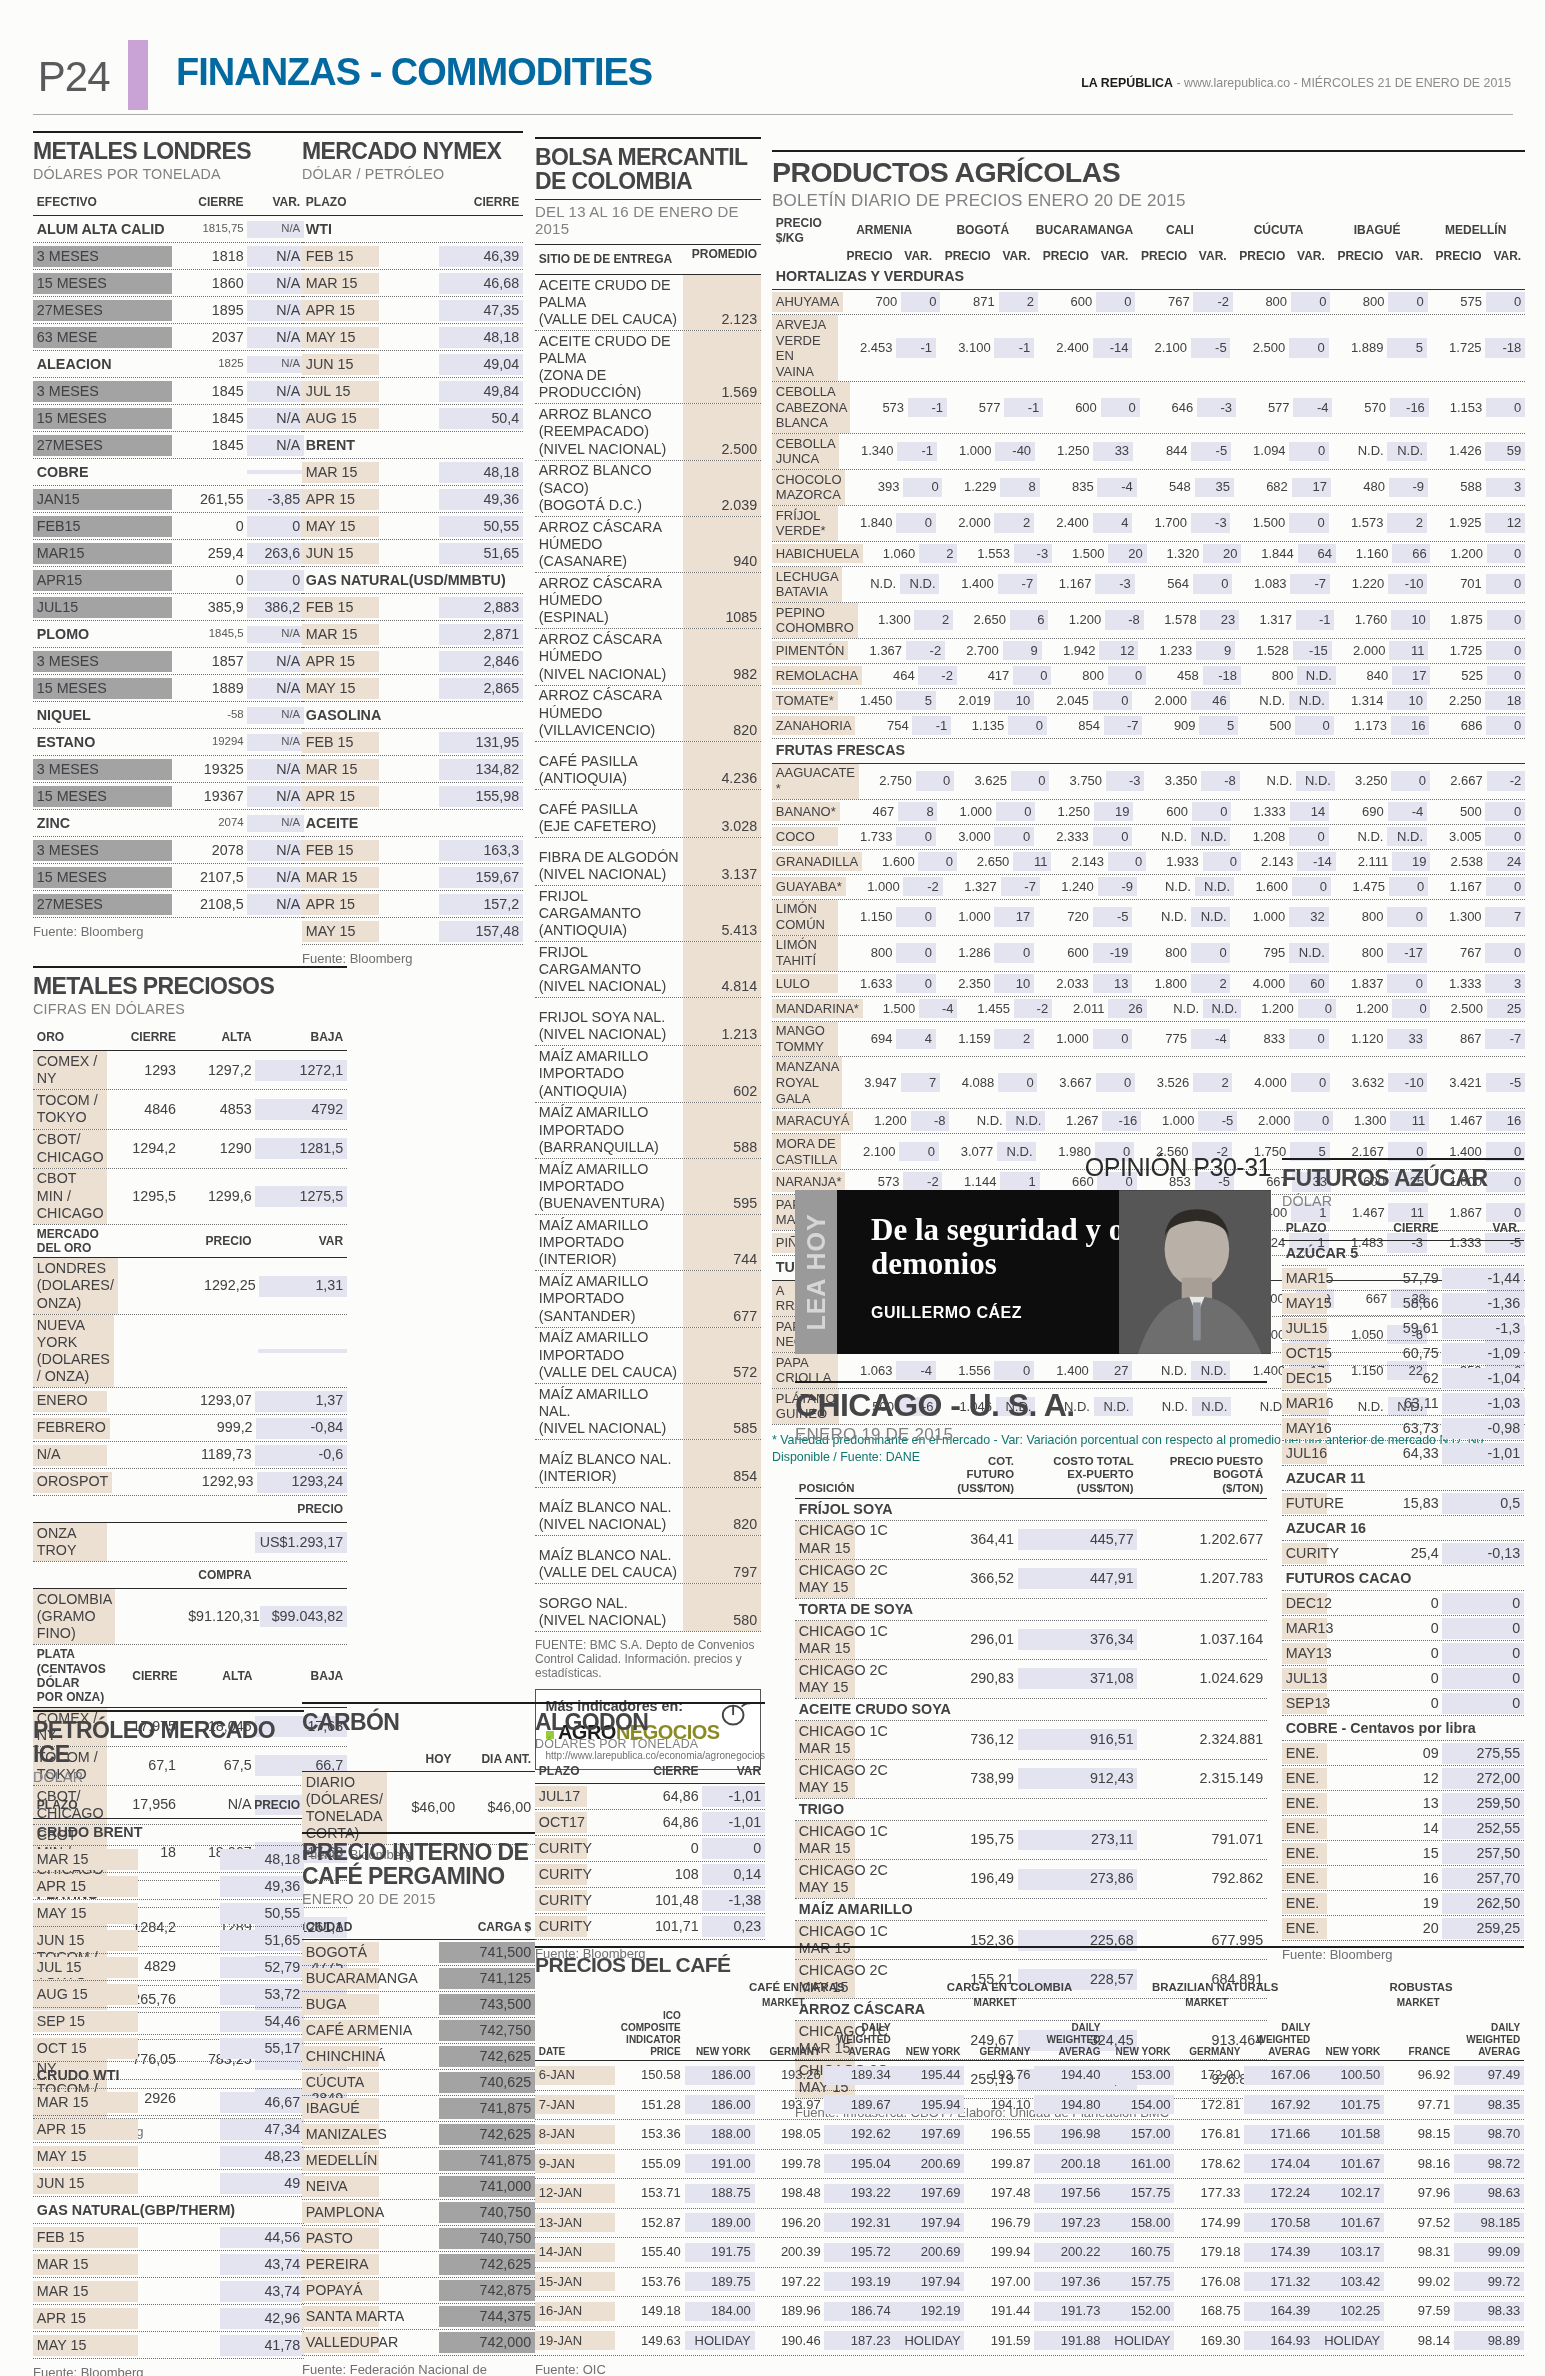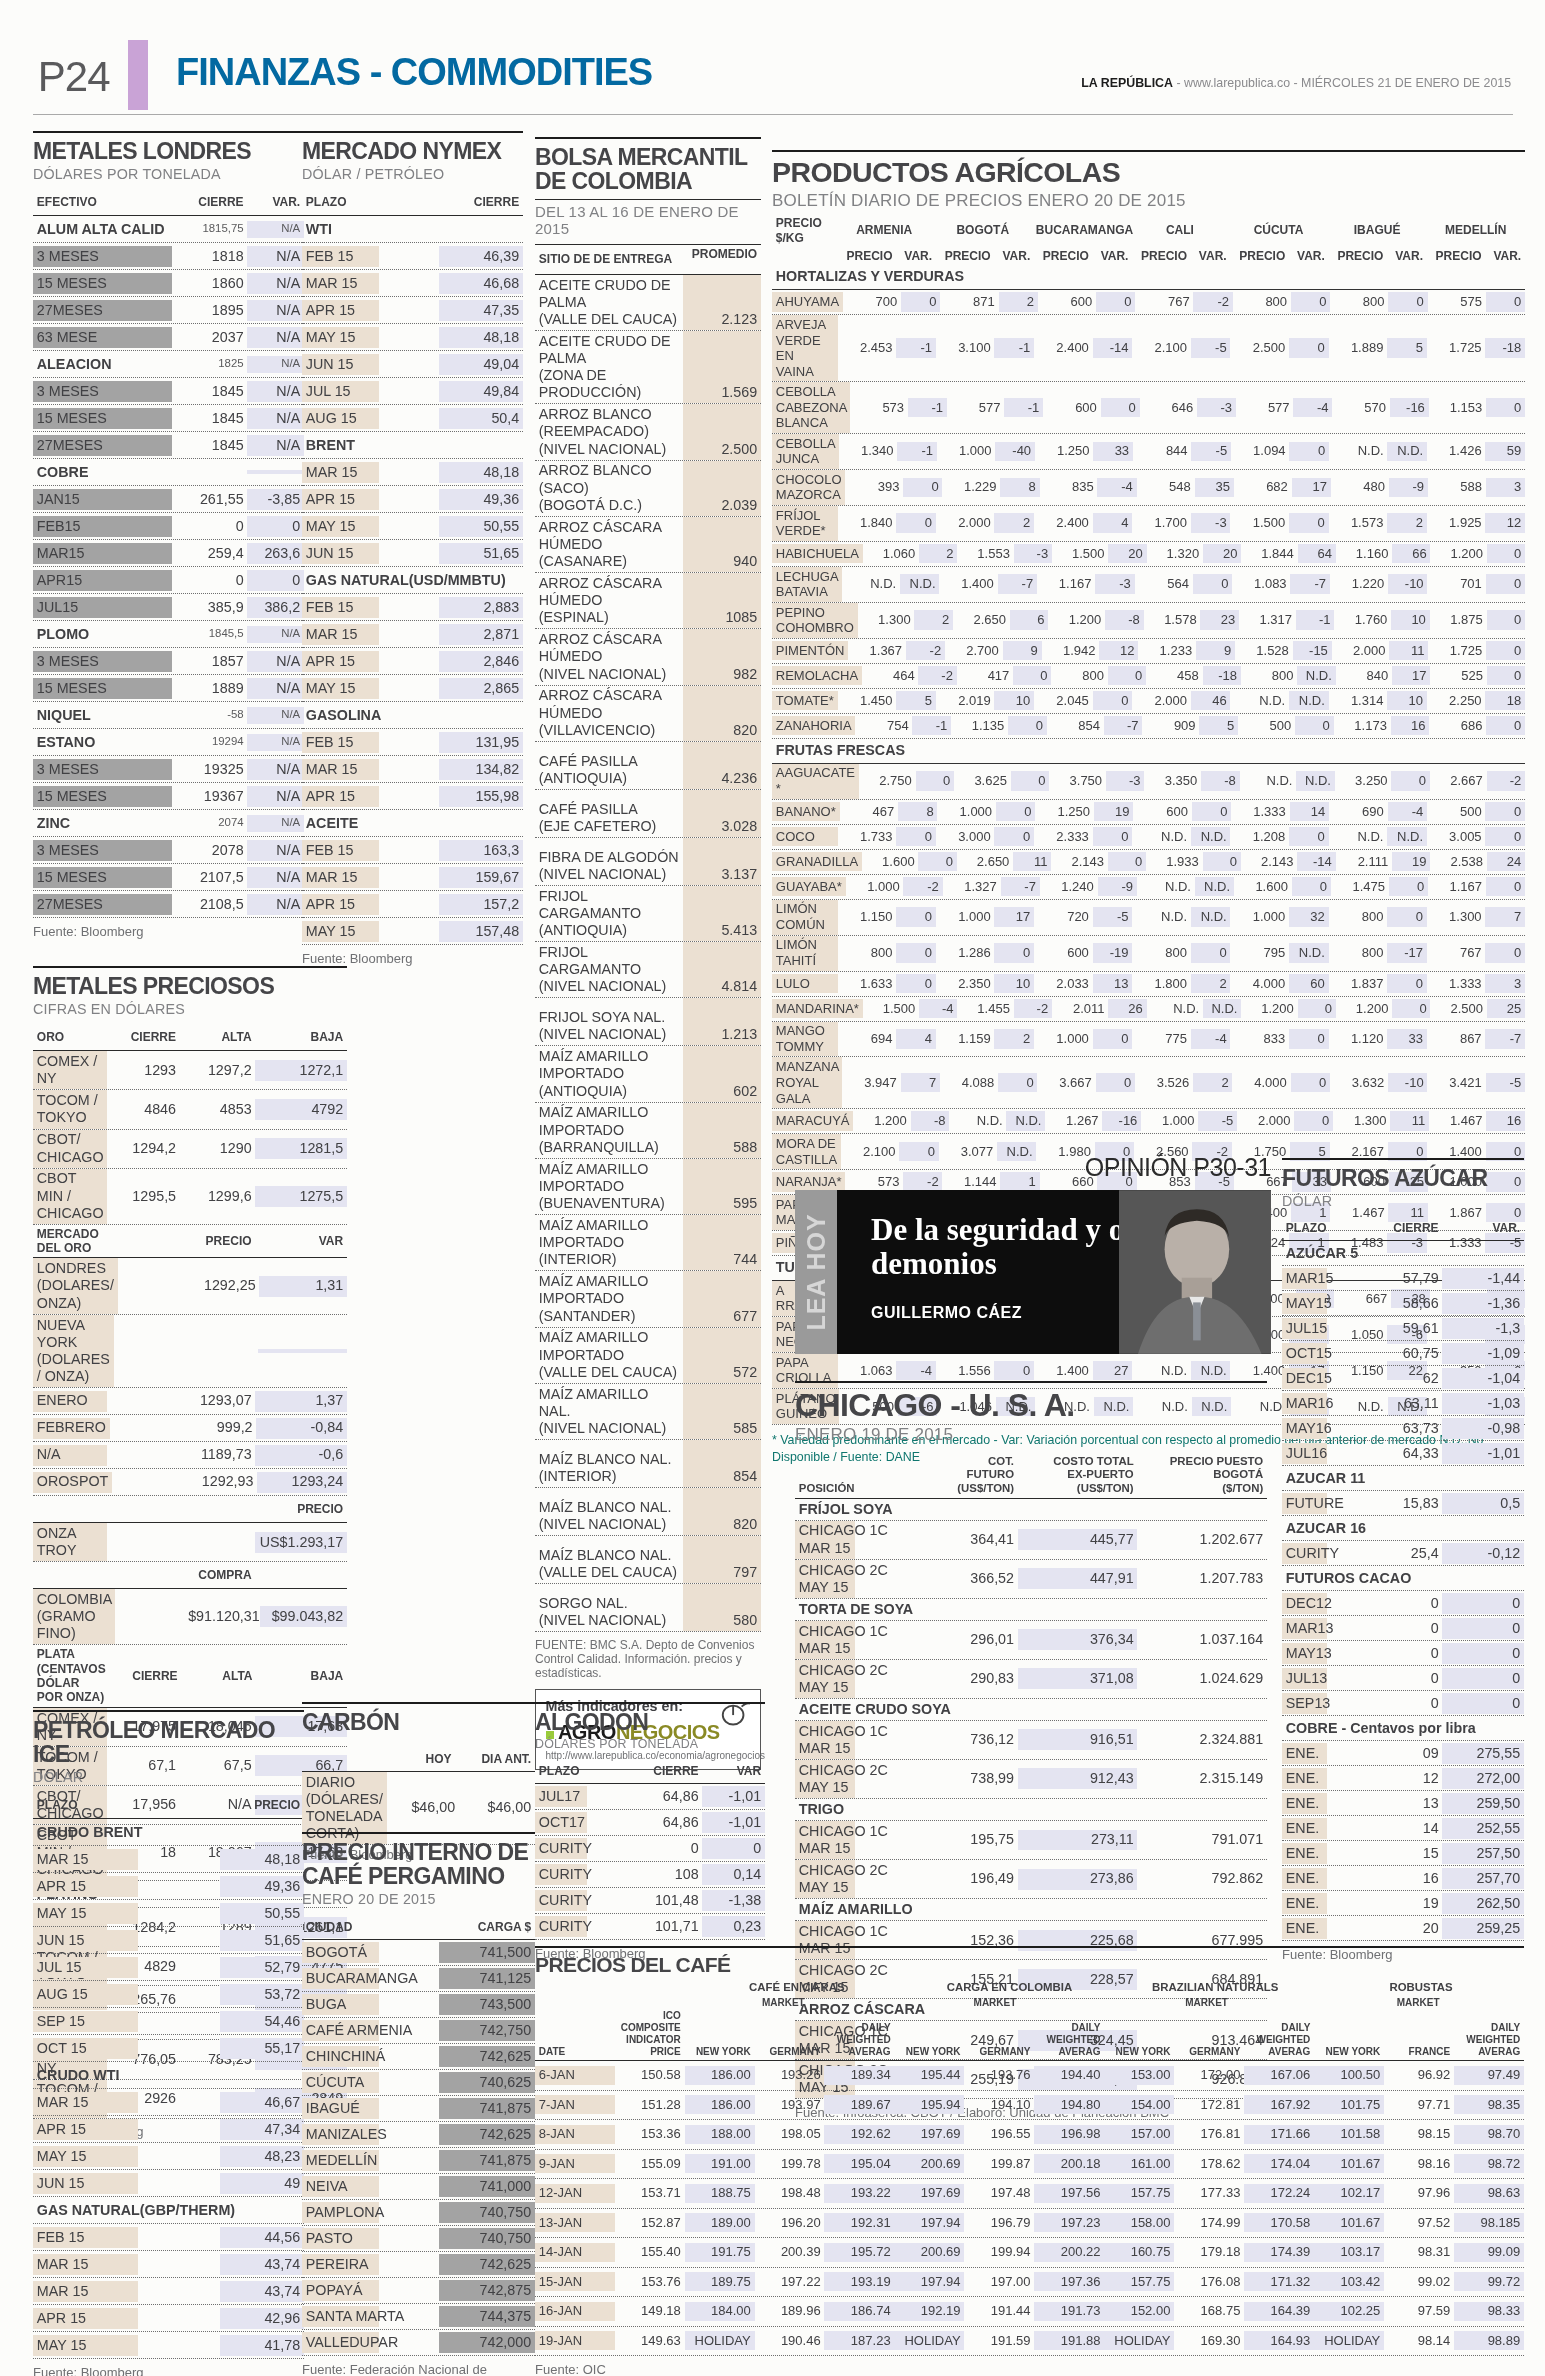--- a/index.html
+++ b/index.html
@@ -1419,21 +1419,21 @@
           <div class="cell c0">FUTURE</div>
           <div class="cell c1">15,83</div>
           <div class="cell c2">0,5</div>
         </div>
         <div class="trow srow">
           <div class="cell c0">AZUCAR 16</div>
         </div>
         <div class="trow">
           <div class="cell c0">CURITY</div>
           <div class="cell c1">25,4</div>
-          <div class="cell c2">-0,12</div>
+          <div class="cell c2">-0,13</div>
         </div>
         <div class="trow srow">
           <div class="cell c0">FUTUROS CACAO</div>
         </div>
         <div class="trow">
           <div class="cell c0">DEC12</div>
           <div class="cell c1">0</div>
           <div class="cell c2">0</div>
         </div>
         <div class="trow">

